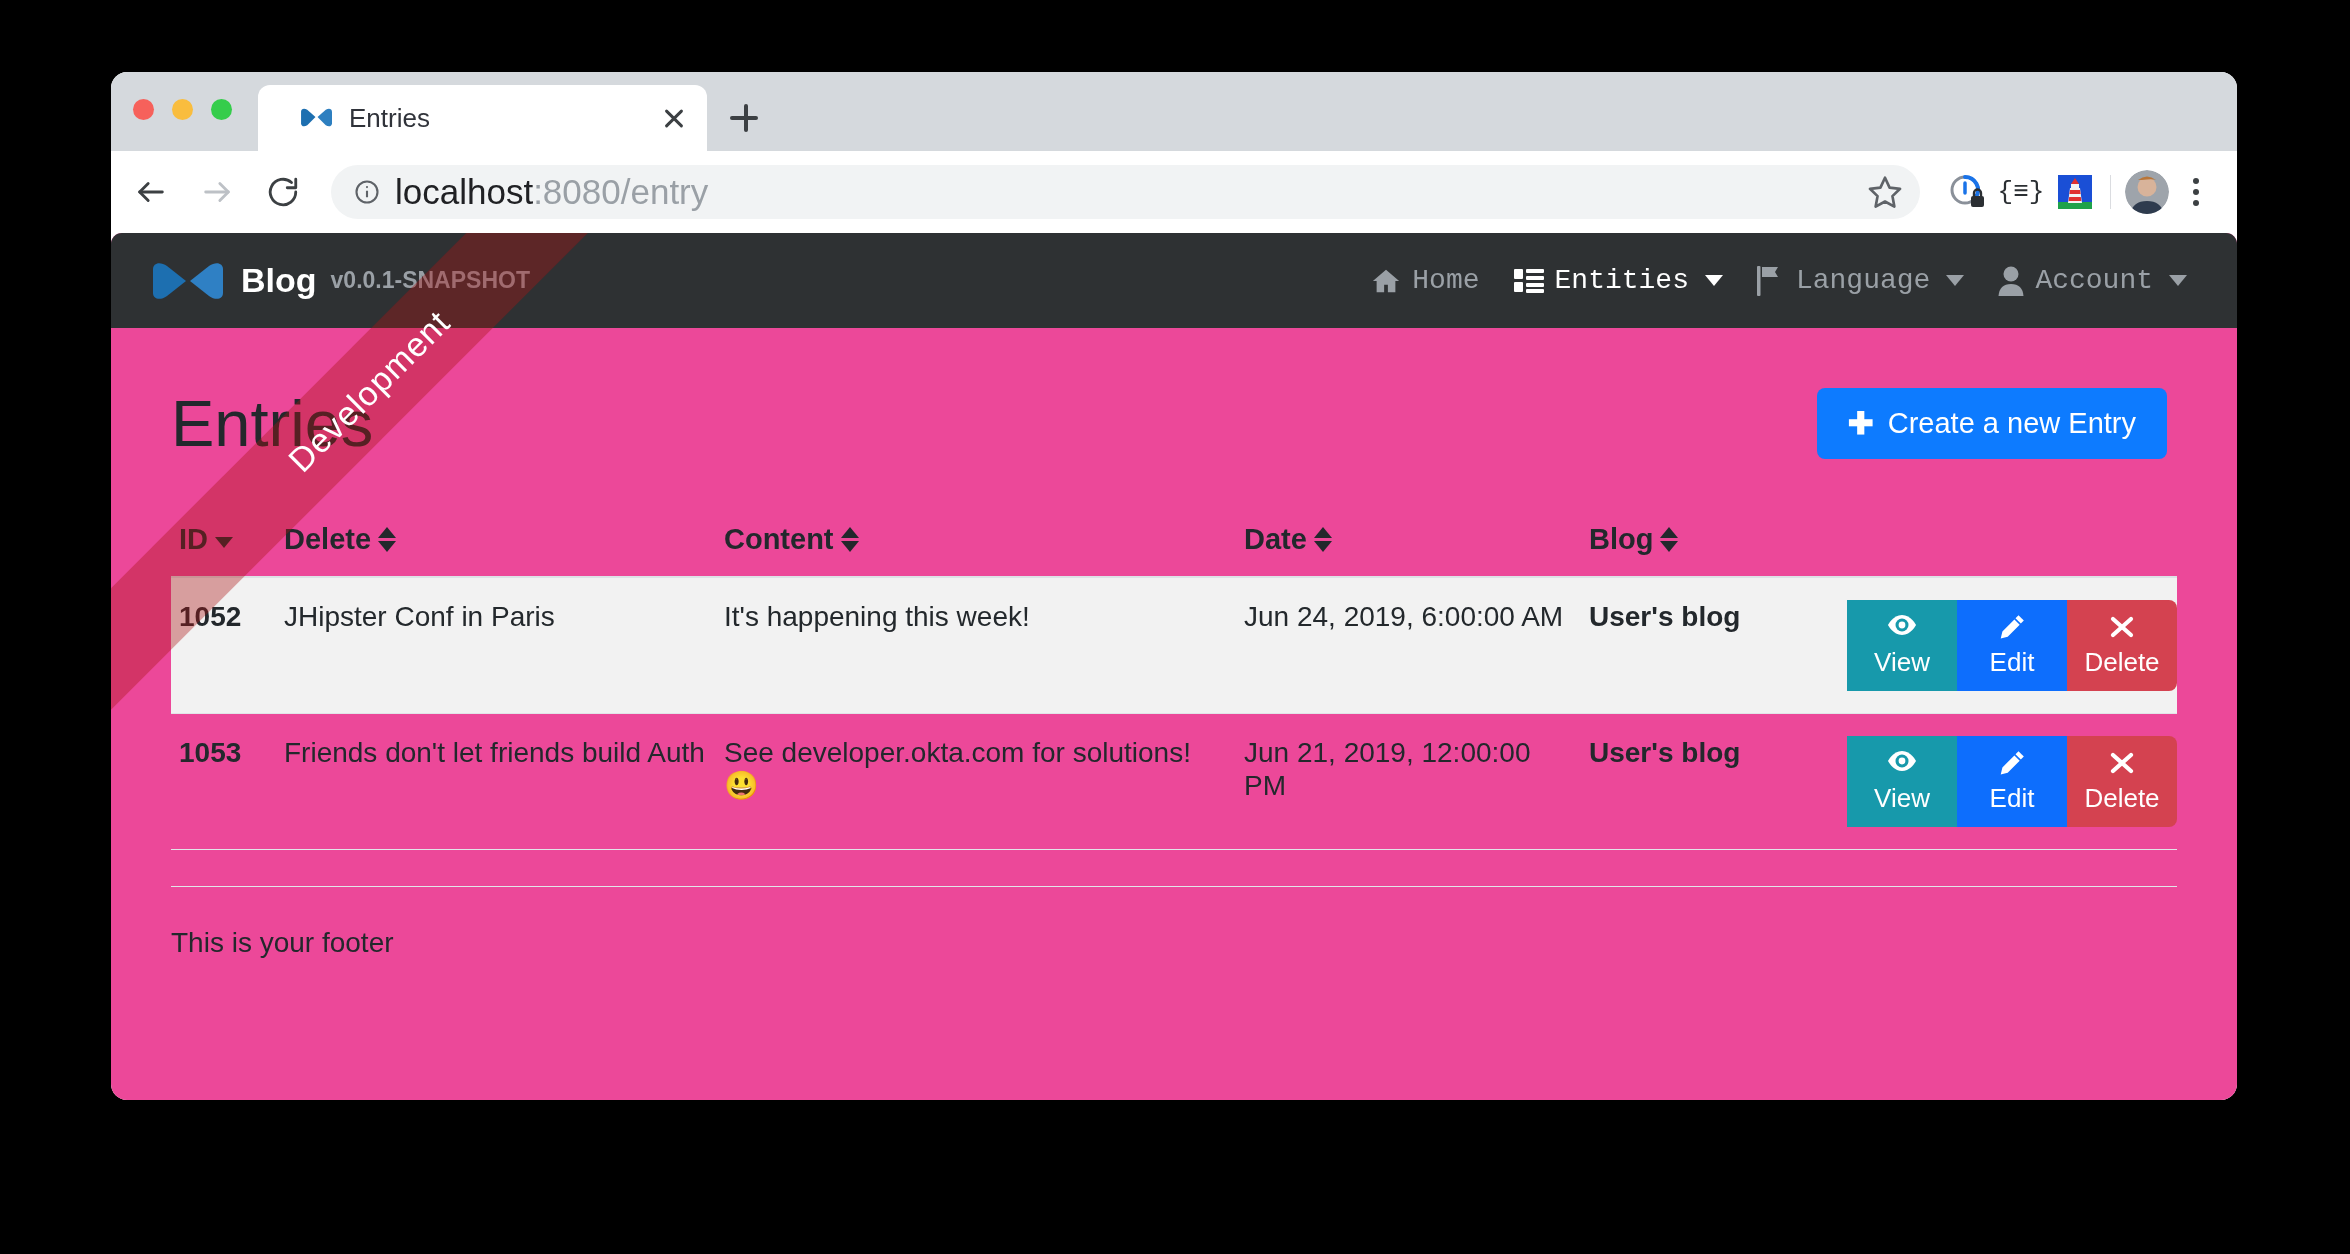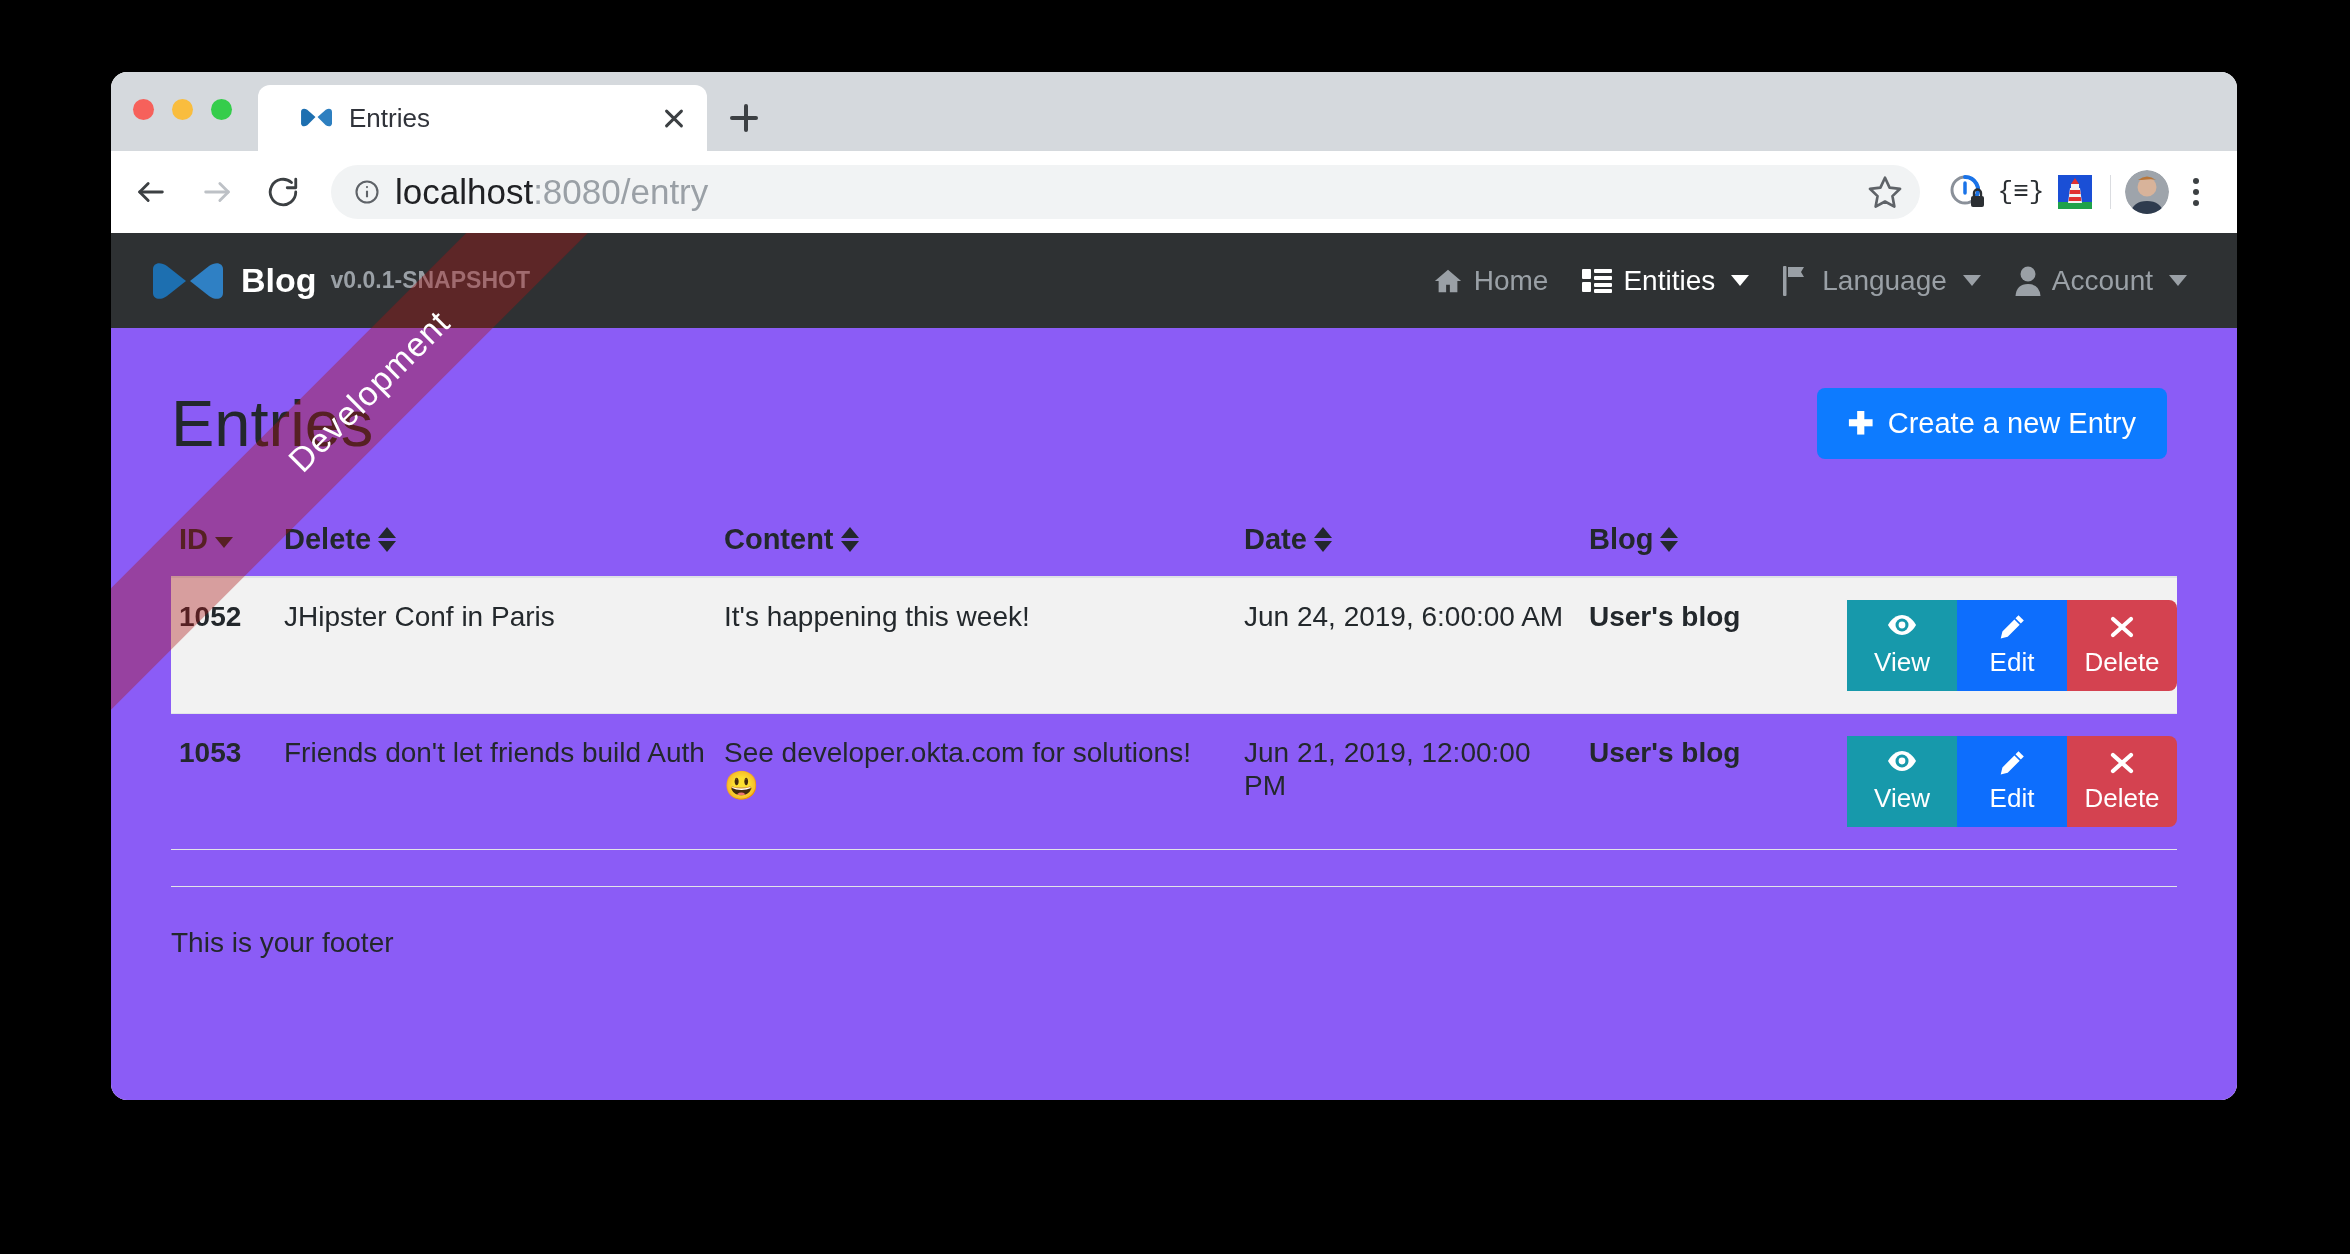--- a/index.html
+++ b/index.html
@@ -216,22 +216,23 @@
     height: 6px;
     border-radius: 50%;
     background: #3c4043;
     display: block;
   }
 
   
   .page {
     position: relative;
     height: 867px;
-    background: #8b5cf6;
+    background: #ec4899;
     overflow: hidden;
+    border-radius: 11px;
   }
 
   
   .app-navbar {
     position: relative;
     height: 95px;
     background: #2e3133;
     display: flex;
     align-items: center;
     padding: 0 0 0 40px;
@@ -254,20 +255,21 @@
     font-size: 23px;
     font-weight: bold;
     margin-left: 14px;
   }
   .nav-right {
     margin-left: auto;
     display: flex;
     align-items: center;
     padding-right: 50px;
     gap: 34px;
+    font-family: Liberation Mono, monospace;
   }
   .nav-item {
     display: flex;
     align-items: center;
     gap: 11px;
     color: #9aa0a6;
     font-size: 28px;
     white-space: nowrap;
   }
   .nav-item.active { color: #ffffff; }

